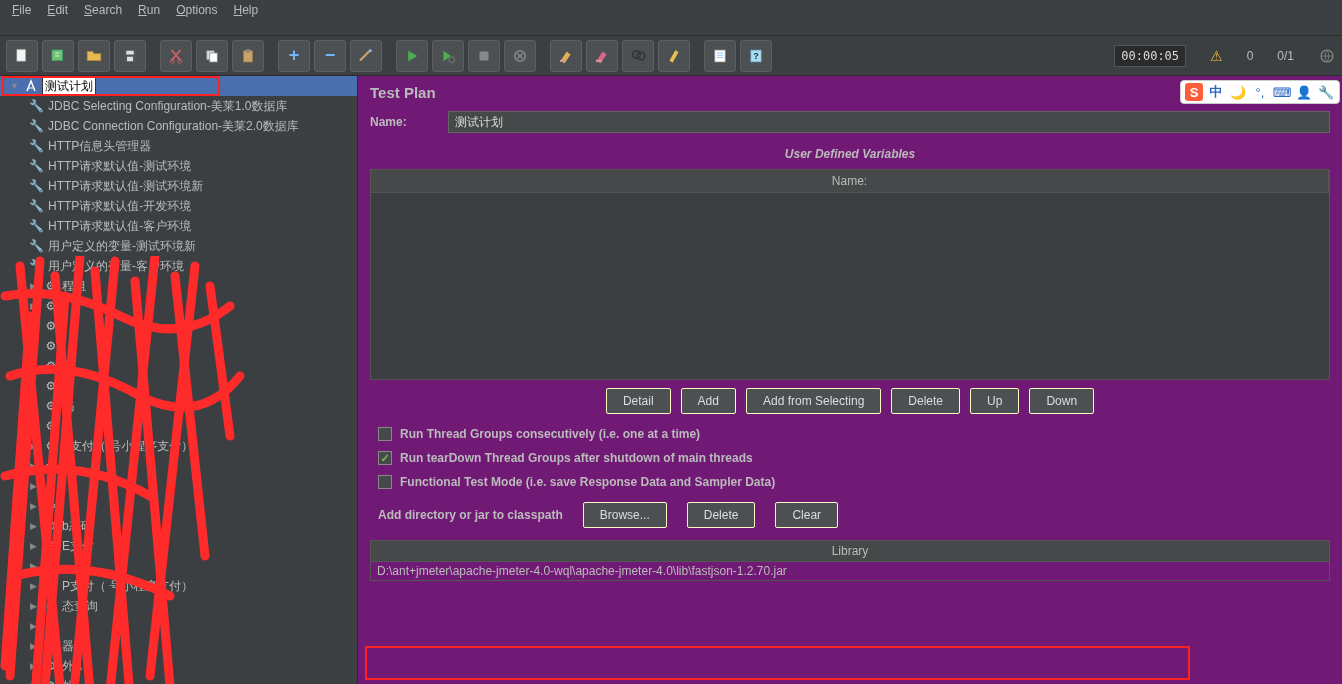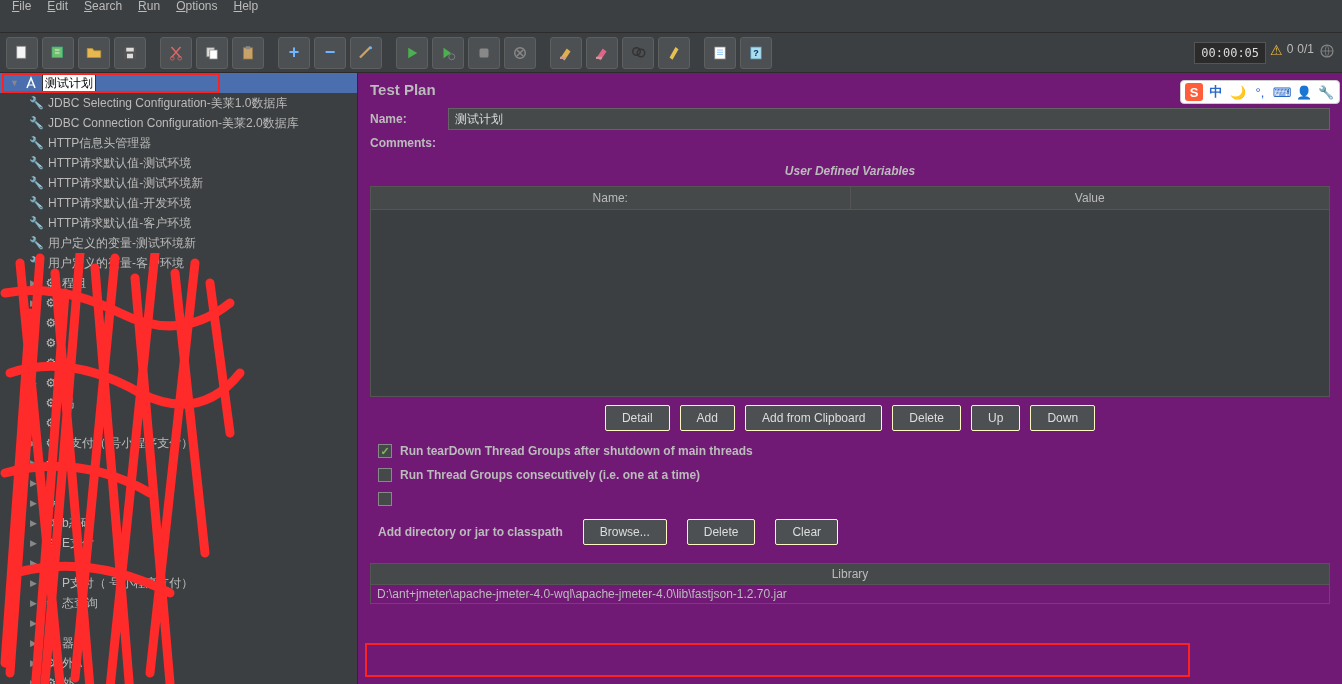--- a/index.html
+++ b/index.html
@@ -1,25 +1,25 @@
 <!DOCTYPE html>
 <html><head>
 <meta charset="utf-8">
 <style>
 * { margin: 0; padding: 0; box-sizing: border-box; font-family: Arial, sans-serif; font-size: 12px; }
 body { background: #3c3f41; color: #bbbbbb; width: 1342px; height: 684px; overflow: hidden; position: relative; }
 
-.menubar { background: #3c3f41; height: 22px; display: flex; align-items: flex-end; padding: 16px 4px; border-bottom: 1px solid #2b2b2b; }
+.menubar { background: #3c3f41; height: 36px; display: flex; align-items: flex-start; padding: 0 4px; border-bottom: 1px solid #2b2b2b; }
 .menubar span { padding: 3px 8px; cursor: pointer; }
 .menubar span u { text-decoration: underline; }
 
 .toolbar { background: #3c3f41; height: 40px; display: flex; align-items: center; padding: 4px 6px; gap: 4px; border-bottom: 1px solid #2b2b2b; }
 .toolbar-btn { width: 32px; height: 32px; background: #4c5052; border: 1px solid #5e6060; border-radius: 3px; display: flex; align-items: center; justify-content: center; cursor: pointer; }
 .toolbar-sep { width: 6px; }
-.toolbar-right { margin-left: auto; display: flex; gap: 4px; }
+.toolbar-right { margin-left: auto; display: flex; align-items: center; gap: 24px; }
 .timer { background: #2b2b2b; border: 1px solid #555; padding: 3px 6px; color: #ddd; font-family: monospace; }
 .warn-icon { color: #f0c040; font-size: 14px; }
 
 .main { display: flex; height: calc(100% - 62px); }
 .tree-panel { width: 358px; background: #3c3f41; border-right: 1px solid #2b2b2b; overflow: hidden; position: relative; }
 .tree-item { display: flex; align-items: center; height: 20px; padding-left: 8px; gap: 4px; white-space: nowrap; color: #bbbbbb; }
 .tree-item.selected { background: #4b6eaf; color: #fff; }
 .tree-item.level1 { padding-left: 10px; }
 .tree-item.level2 { padding-left: 30px; }
 .tree-item.level3 { padding-left: 30px; }
@@ -37,21 +37,21 @@
 .var-header { display: flex; background: #45494a; border-bottom: 1px solid #555; }
 .var-header > div { flex: 1; text-align: center; padding: 4px; border-right: 1px solid #555; }
 .var-body { height: 186px; background: #3c3f41; }
 .btn-row { display: flex; justify-content: center; gap: 10px; padding: 8px 0; }
 .btn { background: #4c5052; border: 1px solid #fef9c3; padding: 5px 16px; color: #ddd; cursor: pointer; border-radius: 2px; }
 .checkbox-row { display: flex; align-items: center; gap: 8px; padding: 5px 8px; }
 .checkbox { width: 14px; height: 14px; border: 1px solid #888; background: #45494a; display: inline-flex; align-items: center; justify-content: center; }
 .checkbox.checked::after { content: '✓'; color: #7fb95a; font-size: 11px; font-weight: bold; }
 .hint { padding: 4px 8px; color: #aaa; }
 .classpath-row { display: flex; align-items: center; gap: 20px; padding: 8px; }
-.lib-table { margin-top: 10px; border: 1px solid #555; }
+.lib-table { margin-top: 4px; border: 1px solid #555; }
 .lib-header { text-align: center; padding: 3px; background: #45494a; border-bottom: 1px solid #555; }
 .lib-row { padding: 2px 6px; color: #bbb; }
 .ime-toolbar { position: absolute; right: 2px; top: 80px; background: #fff; border: 1px solid #ccc; border-radius: 4px; display: flex; align-items: center; padding: 2px 4px; gap: 4px; }
 .ime-icon { width: 18px; height: 18px; display: inline-flex; align-items: center; justify-content: center; font-size: 13px; }
 .scribble { position: absolute; pointer-events: none; }
 
 svg.ico { width: 18px; height: 18px; }
 </style>
 </head>
 <body>
@@ -361,52 +361,49 @@
       </g>
     </svg>
   </div>
 
   <div class="right-panel">
     <div class="panel-title">Test Plan</div>
     <div class="form-row">
       <span class="form-label">Name:</span>
       <input class="form-input" value="测试计划" style="">
     </div>
-    <div class="form-row">
-      <span class="form-label">Comments:</span>
-    </div>
 
     <div class="section-title">User Defined Variables</div>
     <div class="var-table">
       <div class="var-header">
         <div>Name:</div>
-        <div style="border-right:none">Value</div>
       </div>
       <div class="var-body"></div>
     </div>
 
     <div class="btn-row">
       <button class="btn">Detail</button>
       <button class="btn">Add</button>
-      <button class="btn">Add from Clipboard</button>
+      <button class="btn">Add from Selecting</button>
       <button class="btn">Delete</button>
       <button class="btn">Up</button>
       <button class="btn">Down</button>
     </div>
 
     <div class="checkbox-row">
+      <span class="checkbox"></span>
+      <span style="font-weight:bold">Run Thread Groups consecutively (i.e. one at a time)</span>
+    </div>
+    <div class="checkbox-row">
       <span class="checkbox checked"></span>
       <span style="font-weight:bold">Run tearDown Thread Groups after shutdown of main threads</span>
     </div>
     <div class="checkbox-row">
       <span class="checkbox"></span>
-      <span style="font-weight:bold">Run Thread Groups consecutively (i.e. one at a time)</span>
-    </div>
-    <div class="checkbox-row">
-      <span class="checkbox"></span>
+      <span style="font-weight:bold">Functional Test Mode (i.e. save Response Data and Sampler Data)</span>
     </div>
 
     <div class="classpath-row">
       <span style="font-weight:bold">Add directory or jar to classpath</span>
       <button class="btn">Browse...</button>
       <button class="btn">Delete</button>
       <button class="btn">Clear</button>
     </div>
 
     <div class="lib-table">

